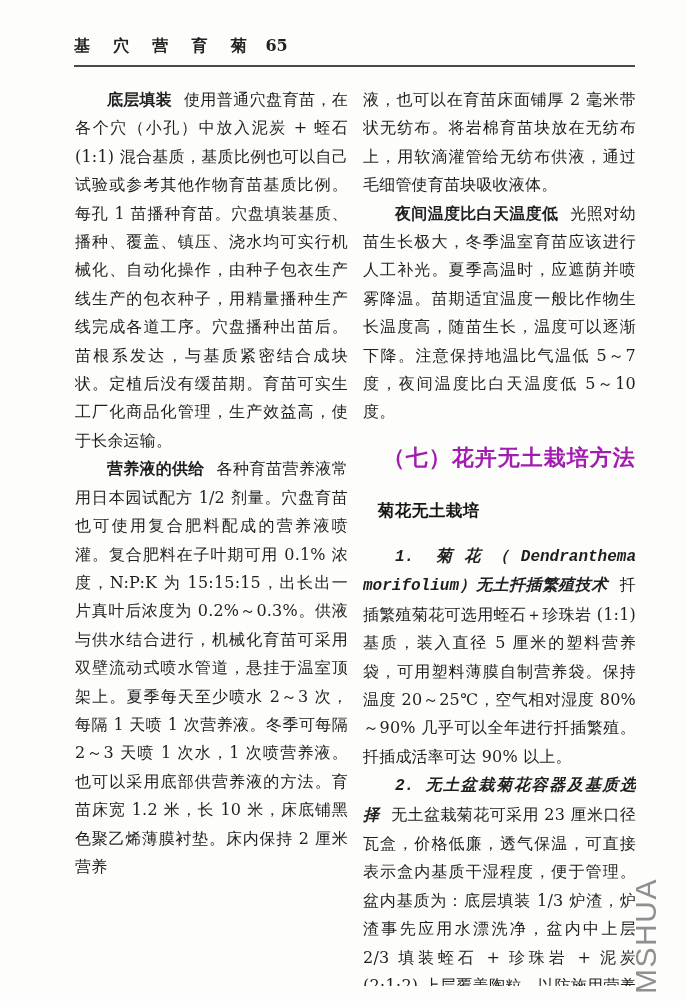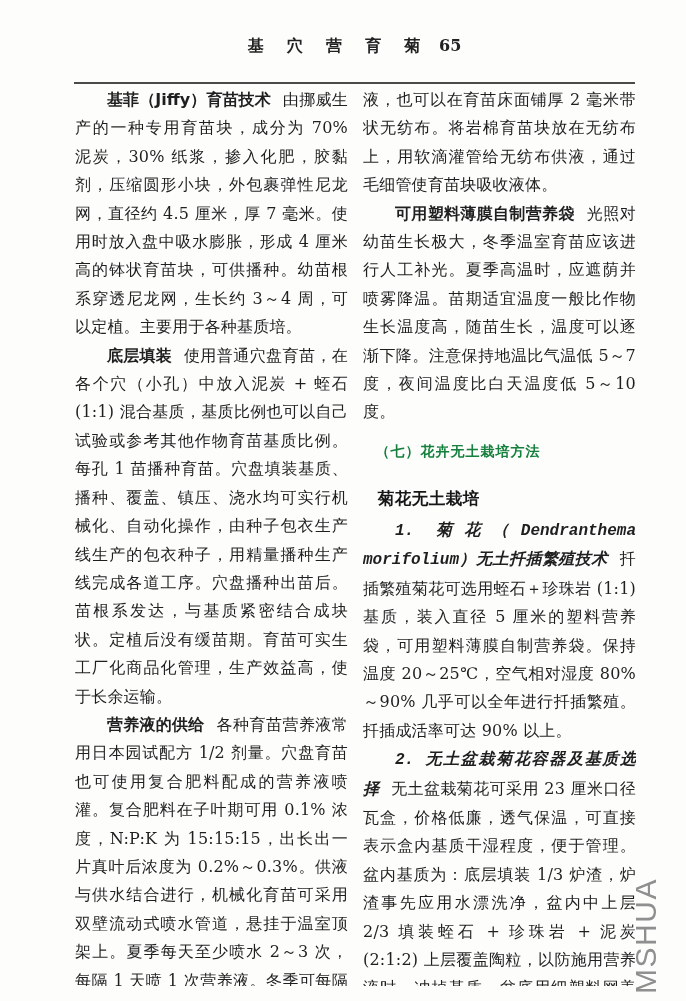--- a/index.html
+++ b/index.html
@@ -9,22 +9,22 @@
     margin:0 auto;
     background:#fdfdfc;
     overflow:hidden;
     font-family:"DejaVu Serif","Liberation Serif",serif;
     color:#1f1f1f;
   }
   
   .header {
     position:absolute; top:36px; left:74px; width:561px;
     border-bottom:2px solid #4a4a4a;
-    padding-bottom:25px;
-    text-align:center;
+    padding-bottom:8px;
+    text-align:left;
   }
   .running-title {
     font-size:16px; font-weight:bold; letter-spacing:0.55em; color:#222;
   }
   .page-number {
     font-size:16px; font-weight:bold; margin-left:10px; letter-spacing:0; color:#222;
   }
   
   .columns {
     position:absolute; top:86px; left:75px; width:561px; height:900px;
@@ -38,27 +38,27 @@
   }
   p.indent { text-indent:2em; }
   .lead {
     font-family:"DejaVu Sans","Liberation Sans",sans-serif;
     font-weight:bold; margin-right:0.75em; letter-spacing:0;
   }
   p.numbered .lead { font-style:italic; font-family:Liberation Mono, monospace; }
   .latin-species { font-style:italic; }
   h2.section-heading {
     font-family:"DejaVu Sans","Liberation Sans",sans-serif;
-    font-size:14px; font-weight:bold; color:#15803d;
+    font-size:22px; font-weight:bold; color:#a21caf;
     margin:16px 0 27px 0; text-indent:0.9em; letter-spacing:1px;
   }
   h3.sub-heading {
     font-family:"DejaVu Sans","Liberation Sans",sans-serif;
     font-size:16.5px; font-weight:bold; color:#161616;
-    margin:2px 0 6px 0; text-indent:0.9em; letter-spacing:0.5px;
+    margin:2px 0 20px 0; text-indent:0.9em; letter-spacing:0.5px;
   }
   
   .watermark {
     position:absolute; top:919px; right:-25px; width:130px; height:34px;
     transform:rotate(-90deg);
     font-family:"Liberation Sans","DejaVu Sans",sans-serif;
     font-size:30px; font-weight:400; color:#8f8f8f;
     letter-spacing:1.5px; text-align:center; line-height:34px;
   }
 </style>
@@ -66,27 +66,26 @@
 <body>
 
 <div class="page">
 
   <div class="header">
     <span class="running-title">基 穴 营 育 菊</span><span class="page-number">65</span>
   </div>
 
   <div class="columns">
     <section class="column" id="col-left">
-        <p class="para body indent"><span class="lead">基菲（Jiffy）育苗技术</span>由挪威生产的一种专用育苗块，成分为 70% 泥炭，30% 纸浆，掺入化肥，胶黏剂，压缩圆形小块，外包裹弹性尼龙网，直径约 4.5 厘米，厚 7 毫米。使用时放入盘中吸水膨胀，形成 4 厘米高的钵状育苗块，可供播种。幼苗根系穿透尼龙网，生长约 3～4 周，可以定植。主要用于各种基质培。</p>
         <p class="para body indent"><span class="lead">底层填装</span>使用普通穴盘育苗，在各个穴（小孔）中放入泥炭 + 蛭石 (1:1) 混合基质，基质比例也可以自己试验或参考其他作物育苗基质比例。每孔 1 苗播种育苗。穴盘填装基质、播种、覆盖、镇压、浇水均可实行机械化、自动化操作，由种子包衣生产线生产的包衣种子，用精量播种生产线完成各道工序。穴盘播种出苗后。苗根系发达，与基质紧密结合成块状。定植后没有缓苗期。育苗可实生工厂化商品化管理，生产效益高，使于长余运输。</p>
         <p class="para body indent"><span class="lead">营养液的供给</span>各种育苗营养液常用日本园试配方 1/2 剂量。穴盘育苗也可使用复合肥料配成的营养液喷灌。复合肥料在子叶期可用 0.1% 浓度，N:P:K 为 15:15:15，出长出一片真叶后浓度为 0.2%～0.3%。供液与供水结合进行，机械化育苗可采用双壁流动式喷水管道，悬挂于温室顶架上。夏季每天至少喷水 2～3 次，每隔 1 天喷 1 次营养液。冬季可每隔 2～3 天喷 1 次水，1 次喷营养液。也可以采用底部供营养液的方法。育苗床宽 1.2 米，长 10 米，床底铺黑色聚乙烯薄膜衬垫。床内保持 2 厘米营养</p>
       </section>
     <section class="column" id="col-right">
         <p class="para body">液，也可以在育苗床面铺厚 2 毫米带状无纺布。将岩棉育苗块放在无纺布上，用软滴灌管给无纺布供液，通过毛细管使育苗块吸收液体。</p>
-        <p class="para body indent"><span class="lead">可用塑料薄膜自制营养袋</span>光照对幼苗生长极大，冬季温室育苗应该进行人工补光。夏季高温时，应遮荫并喷雾降温。苗期适宜温度一般比作物生长温度高，随苗生长，温度可以逐渐下降。注意保持地温比气温低 5～7 度，夜间温度比白天温度低 5～10 度。</p>
+        <p class="para body indent"><span class="lead">夜间温度比白天温度低</span>光照对幼苗生长极大，冬季温室育苗应该进行人工补光。夏季高温时，应遮荫并喷雾降温。苗期适宜温度一般比作物生长温度高，随苗生长，温度可以逐渐下降。注意保持地温比气温低 5～7 度，夜间温度比白天温度低 5～10 度。</p>
         <h2 class="section-heading">（七）花卉无土栽培方法</h2>
         <h3 class="sub-heading">菊花无土栽培</h3>
         <p class="para numbered indent"><span class="lead">1. 菊花（<span class="latin-species">Dendranthema morifolium</span>）无土扦插繁殖技术</span>扦插繁殖菊花可选用蛭石＋珍珠岩 (1:1) 基质，装入直径 5 厘米的塑料营养袋，可用塑料薄膜自制营养袋。保持温度 20～25℃，空气相对湿度 80%～90% 几乎可以全年进行扦插繁殖。扦插成活率可达 90% 以上。</p>
         <p class="para numbered indent"><span class="lead">2. 无土盆栽菊花容器及基质选择</span>无土盆栽菊花可采用 23 厘米口径瓦盒，价格低廉，透气保温，可直接表示盒内基质干湿程度，便于管理。盆内基质为：底层填装 1/3 炉渣，炉渣事先应用水漂洗净，盆内中上层 2/3 填装蛭石 + 珍珠岩 + 泥炭 (2:1:2) 上层覆盖陶粒，以防施用营养液时，冲掉基质。盆底用细塑料网盖上。</p>
       </section>
   </div>
 
   <div class="watermark">MSHUA</div>
 
 </div>

